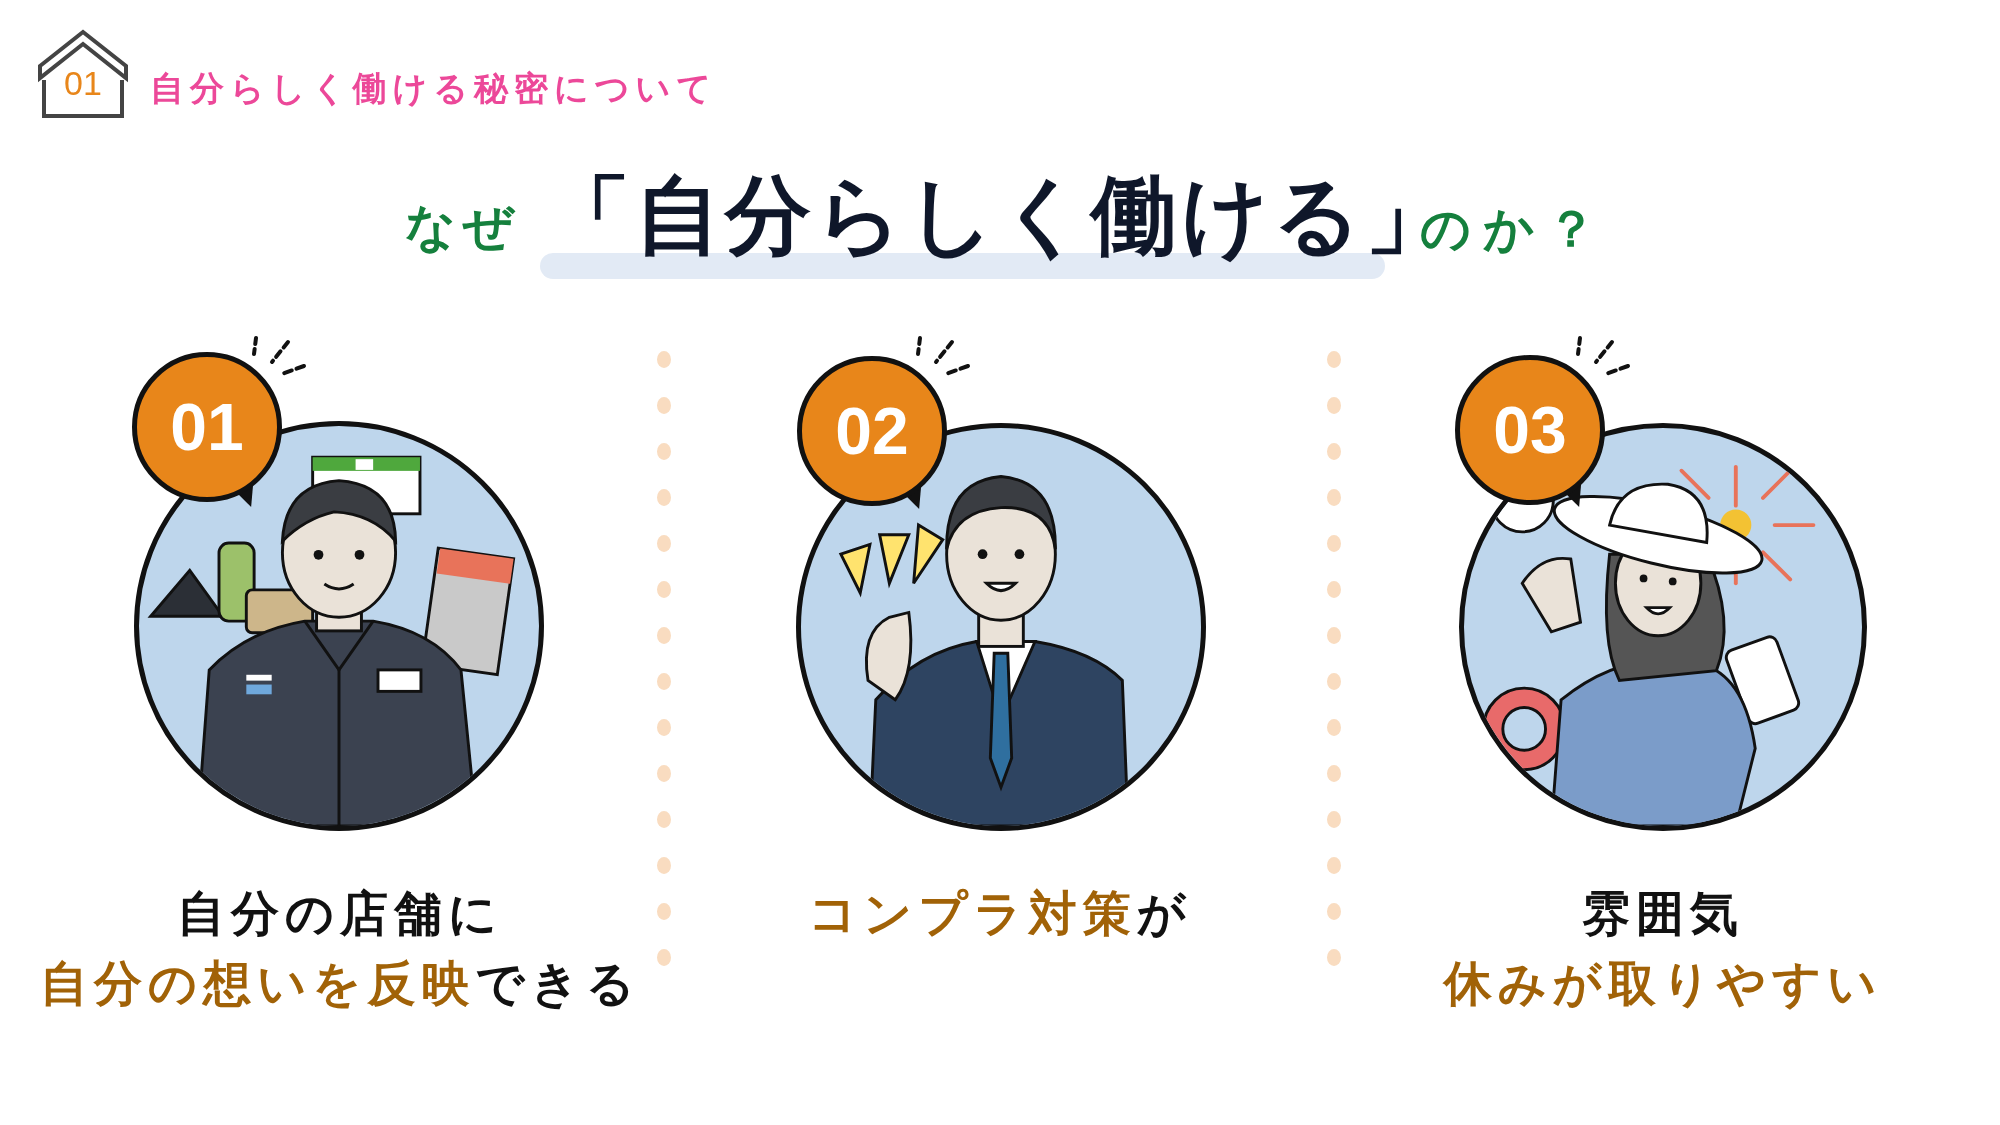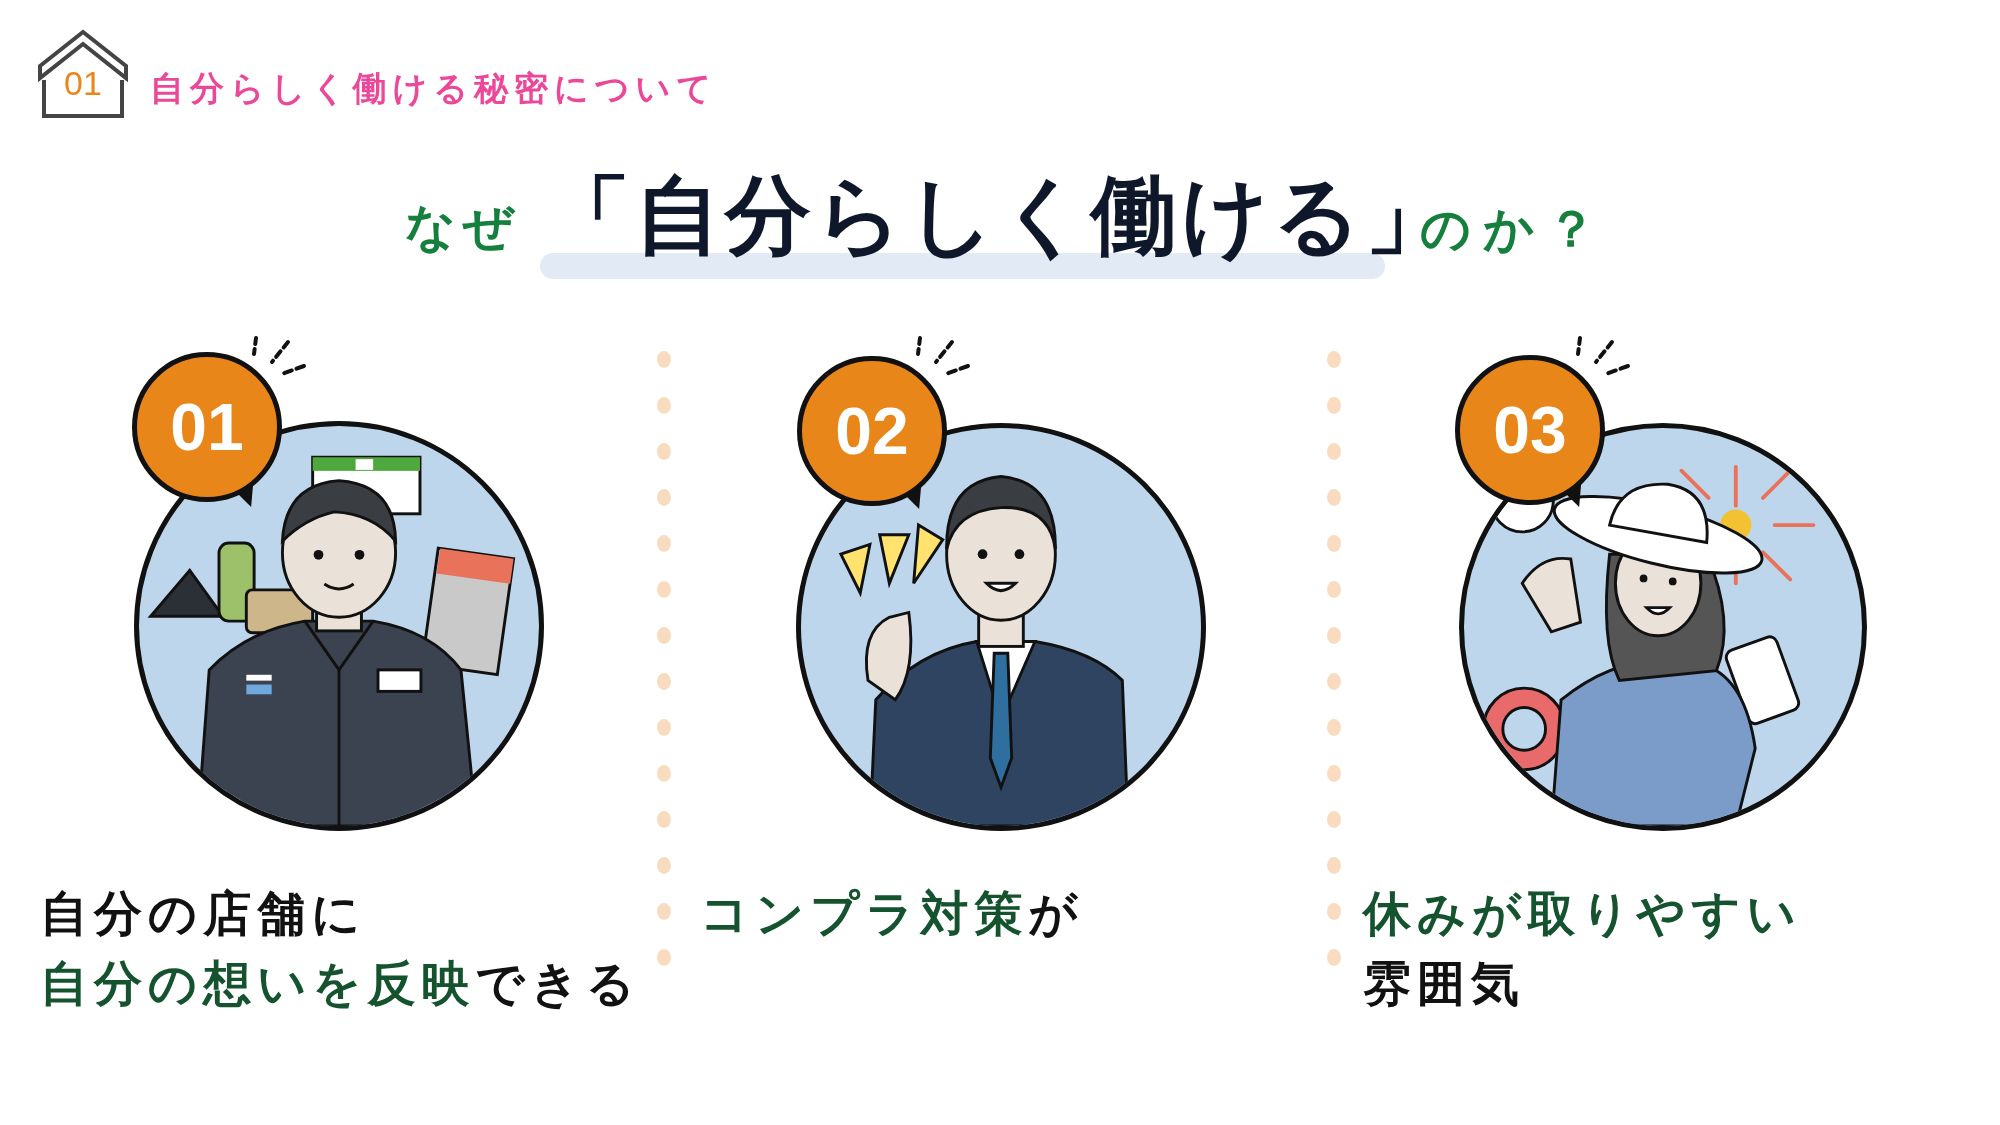--- a/index.html
+++ b/index.html
@@ -14,22 +14,22 @@
   .hl-why{left:405px;top:194px;letter-spacing:6px;}
   .hl-q{left:1420px;top:196px;letter-spacing:12px;}
   .hl-big{left:545px;top:160px;font-size:86px;color:#0f172a;white-space:nowrap;letter-spacing:4px;line-height:110px;}
   .divider{width:16px;}
   .dot{width:14px;height:17px;border-radius:50%;background:#F9DCC0;margin-bottom:29px;}
   .illus{position:absolute;border-radius:50%;background:#BED6EC;border:5px solid #111;box-sizing:border-box;overflow:hidden;}
   .bubble{position:absolute;width:150px;height:150px;border-radius:50%;background:#E8861A;border:5px solid #111;box-sizing:border-box;
           color:#fff;font-size:66px;display:flex;align-items:center;justify-content:center;font-family:"Liberation Sans",sans-serif;z-index:2;}
   .bubble-tail{position:absolute;width:0;height:0;border-left:14px solid transparent;border-right:14px solid transparent;border-top:30px solid #111;z-index:1;}
   .spark{position:absolute;width:70px;height:60px;z-index:2;}
-  .caption{position:absolute;text-align:left;font-size:48px;line-height:70px;letter-spacing:6px;color:#111;white-space:nowrap;}
-  .orange{color:#14532d;}
+  .caption{position:absolute;text-align:center;font-size:48px;line-height:70px;letter-spacing:6px;color:#111;white-space:nowrap;}
+  .orange{color:#a16207;}
   .person{position:absolute;left:0;top:0;width:100%;height:100%;}
 </style>
 </head>
 <body>
 
 <svg class="abs house" viewBox="0 0 94 92">
   <path d="M4 38 L47 4 L90 38 L90 50 L47 16 L4 50 Z" fill="none" stroke="#444" stroke-width="4" stroke-linejoin="miter"></path>
   <path d="M8 52 L8 88 L86 88 L86 52" fill="none" stroke="#444" stroke-width="4"></path>
 </svg>
 <div class="abs house-num">01</div>
@@ -176,16 +176,16 @@
     </svg>
   </div>
   <div class="bubble-tail" style="left:1560px;top:478px;transform:rotate(-20deg);"></div>
   <div class="bubble" style="left:1455px;top:355px;text-align:center;">03</div>
   <svg class="spark" style="left:1572px;top:330px;" viewBox="0 0 70 60">
     <line x1="8" y1="8" x2="6" y2="24" stroke="#111" stroke-width="4" stroke-linecap="round" stroke-dasharray="6 5"></line>
     <line x1="40" y1="12" x2="24" y2="32" stroke="#111" stroke-width="4" stroke-linecap="round" stroke-dasharray="7 5"></line>
     <line x1="56" y1="36" x2="34" y2="44" stroke="#111" stroke-width="4" stroke-linecap="round" stroke-dasharray="8 5"></line>
   </svg>
   <div class="caption" style="left:1363px;width:600px;top:878px;">
+    <div><span>雰囲気</span></div>
     <div><span class="orange">休みが取りやすい</span></div>
-    <div><span>雰囲気</span></div>
   </div>
 </div>
 
 </body></html>

